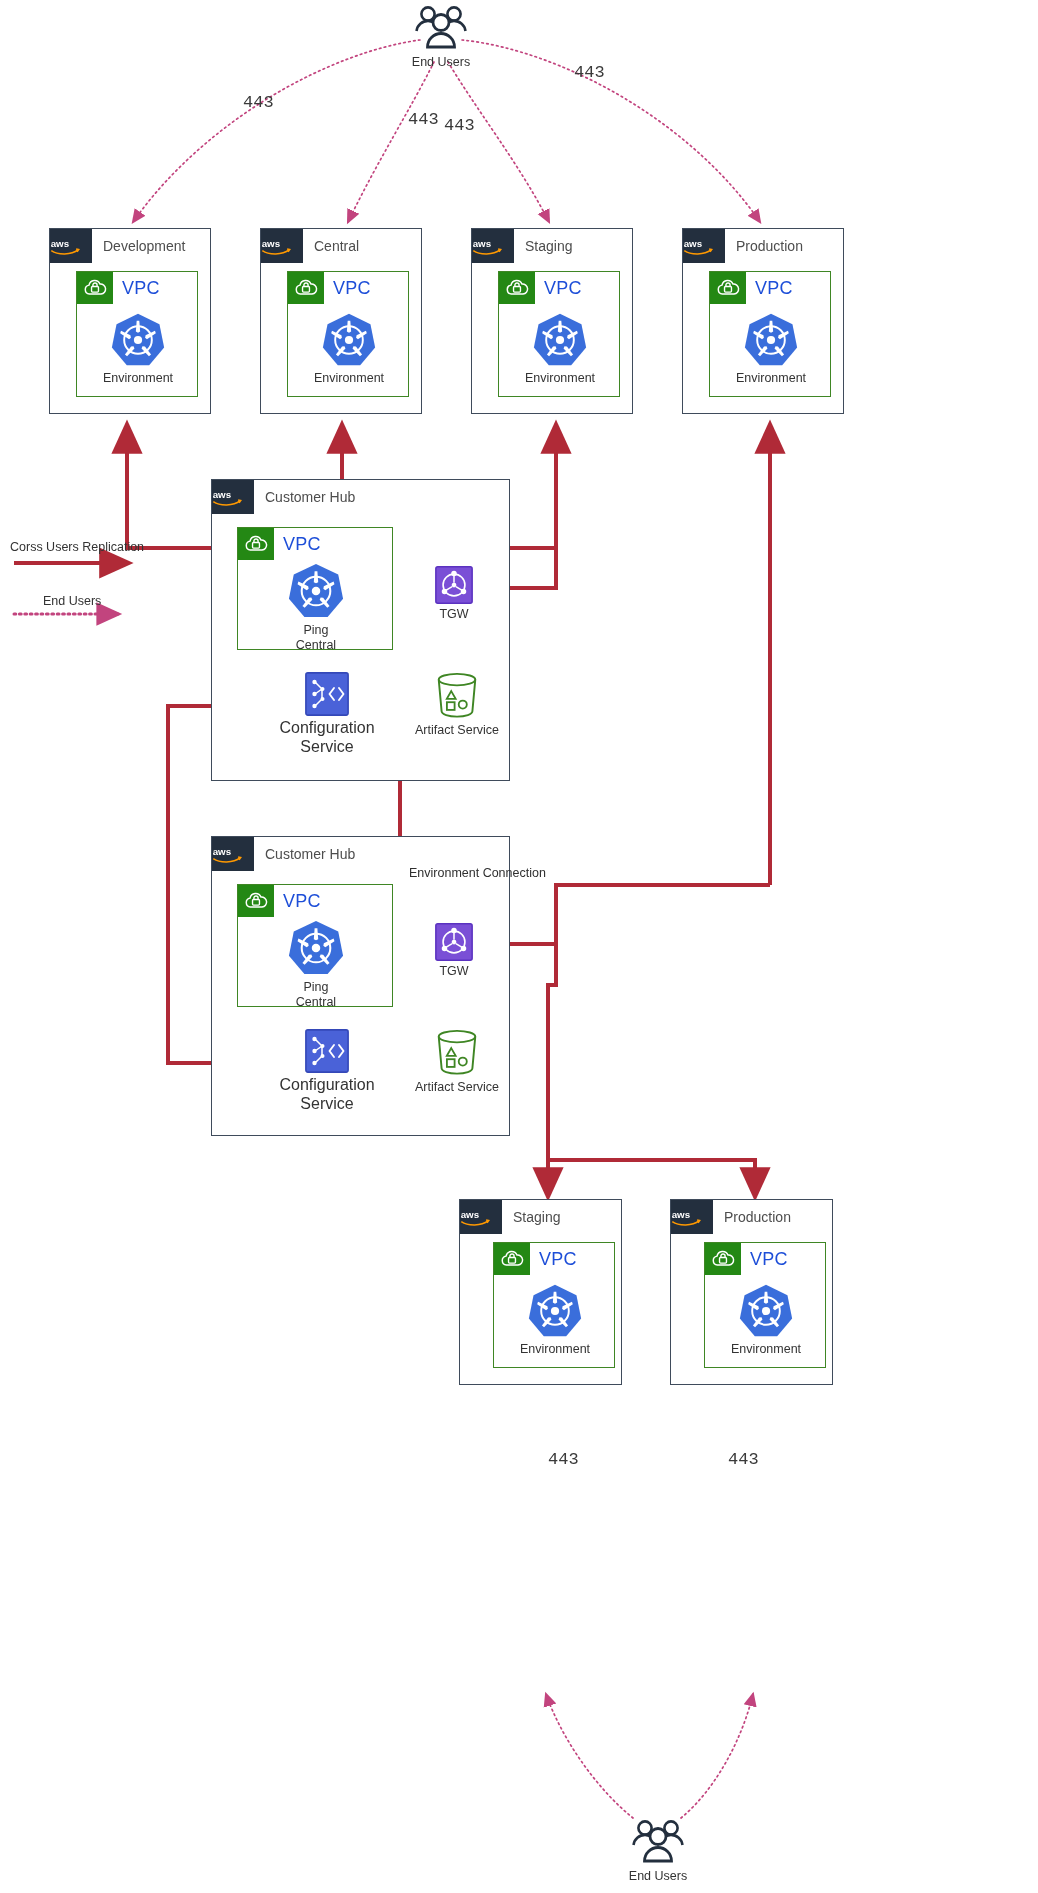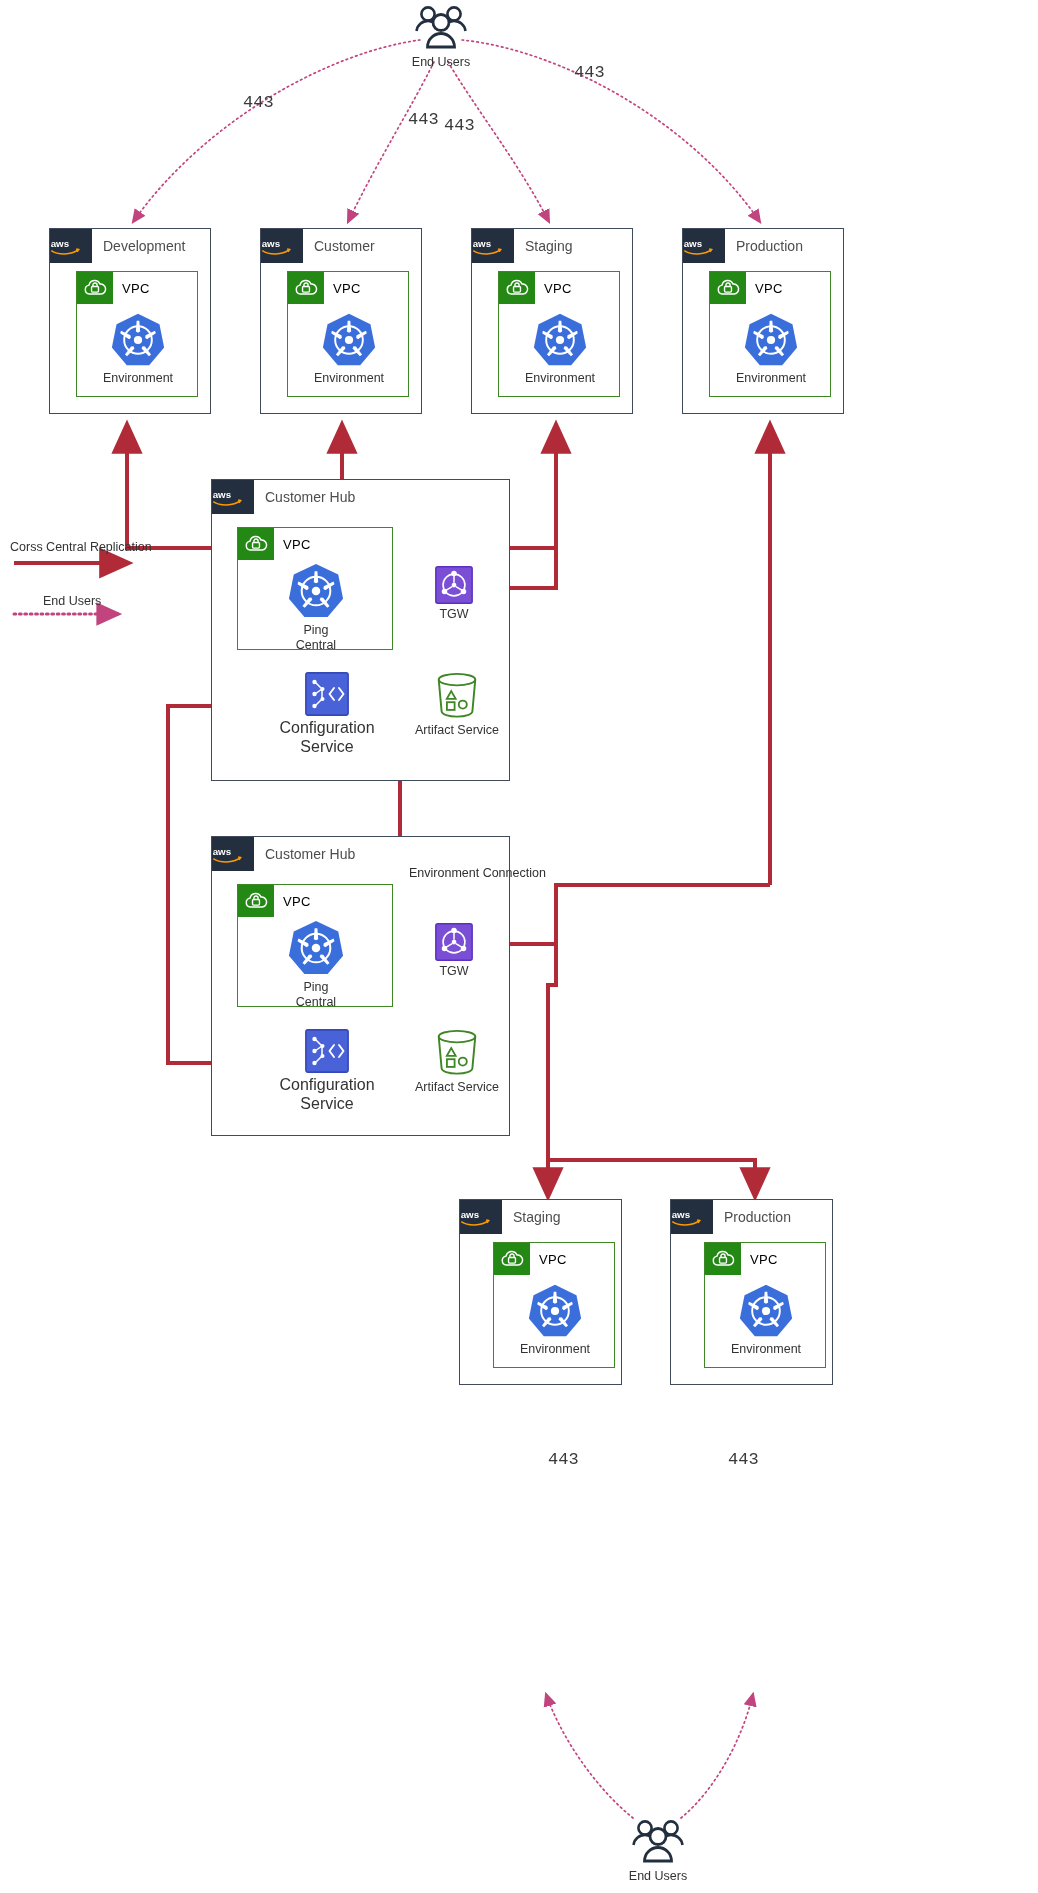--- a/index.html
+++ b/index.html
@@ -10,21 +10,21 @@
   
   .acct{position:absolute;border:1.6px solid #3f4b5b;background:#fff;box-sizing:border-box;}
   .acct-hdr{position:absolute;left:0;top:0;display:flex;align-items:center;height:34px;}
   .aws-chip{width:42px;height:34px;background:#232f3e;display:flex;align-items:center;flex:0 0 auto;}
   .acct-title{font-size:14px;color:#4d4d4d;margin-left:11px;white-space:nowrap;}
 
   
   .vpc{position:absolute;border:1.6px solid #3f8624;box-sizing:border-box;background:#fff;}
   .vpc-hdr{position:absolute;left:0;top:0;display:flex;align-items:center;height:32px;}
   .vpc-chip{width:36px;height:32px;background:#248814;display:flex;align-items:center;justify-content:center;flex:0 0 auto;}
-  .vpc-title{font-size:13px;color:#000000;margin-left:9px;letter-spacing:.3px;}
+  .vpc-title{font-size:18px;color:#1d4ed8;margin-left:9px;letter-spacing:.3px;}
 
   .node{position:absolute;display:flex;flex-direction:column;align-items:center;}
   .node-lbl{font-size:12.5px;color:#333;text-align:center;line-height:1.18;margin-top:3px;white-space:pre-line;}
   .node-lbl.sm{font-size:16px;}
   .port-lbl{position:absolute;font-size:17px;color:#3a3a3a;font-family:Liberation Mono, monospace;}
   .legend-lbl{position:absolute;font-size:12.5px;color:#333;}
   .edge-lbl{position:absolute;font-size:12.5px;color:#2f2f2f;white-space:nowrap;}
 </style>
 </head>
 <body>
@@ -158,21 +158,21 @@
 
   <div class="acct" style="left:260px;top:228px;width:162px;height:186px;">
     <div class="acct-hdr">
       <div class="aws-chip">
         <svg width="30" height="20" viewBox="0 0 46 30">
             <text x="1" y="16" font-family="Liberation Sans, sans-serif" font-size="15" font-weight="bold" fill="#fff">aws</text>
             <path d="M2,22 C12,29 33,29 43,21" stroke="#ff9900" stroke-width="2.4" fill="none"></path>
             <path d="M40,19.5 L44,20.5 L41.5,24" stroke="#ff9900" stroke-width="2.4" fill="none"></path>
           </svg>
       </div>
-      <div class="acct-title">Customer</div>
+      <div class="acct-title">Central</div>
     </div>
     <div class="vpc" style="left:26px;top:42px;width:122px;height:126px;">
       <div class="vpc-hdr">
         <div class="vpc-chip">
           <svg width="26" height="20" viewBox="0 0 30 22">
               <path d="M8.5,18 a5.2,5.2 0 0 1 -0.4,-10.3 a6.6,6.6 0 0 1 12.6,-1.3 a5.1,5.1 0 0 1 1.3,11.6 z" fill="none" stroke="#fff" stroke-width="1.7"></path>
               <rect x="11" y="9.3" width="8" height="6.4" rx="1.1" fill="none" stroke="#fff" stroke-width="1.6"></rect>
               <path d="M12.6,9.3 v-1.7 a2.4,2.4 0 0 1 4.8,0 v1.7" fill="none" stroke="#fff" stroke-width="1.6"></path>
             </svg>
         </div>
@@ -269,21 +269,21 @@
             <path d="M16,45.6 l2.3,1.7 7.9,-8.3 -1,-2.3 -2.6,0.3 z"></path>
             <path d="M11.8,20.2 l-0.9,2.7 9.5,6.4 2,-1.7 -0.5,-2.6 z"></path>
           </g>
           <circle cx="30" cy="30" r="14.8" fill="none" stroke="#fff" stroke-width="2.1"></circle>
         </svg>
         <div class="node-lbl">Environment</div>
       </div>
     </div>
   </div>
 
-  <div class="legend-lbl" style="left:10px;top:540px;">Corss Central Replication</div>
+  <div class="legend-lbl" style="left:10px;top:540px;">Corss Users Replication</div>
   <div class="legend-lbl" style="left:43px;top:594px;">End Users</div>
 
   <div class="acct" style="left:211px;top:479px;width:299px;height:302px;">
     <div class="acct-hdr">
       <div class="aws-chip">
         <svg width="30" height="20" viewBox="0 0 46 30">
             <text x="1" y="16" font-family="Liberation Sans, sans-serif" font-size="15" font-weight="bold" fill="#fff">aws</text>
             <path d="M2,22 C12,29 33,29 43,21" stroke="#ff9900" stroke-width="2.4" fill="none"></path>
             <path d="M40,19.5 L44,20.5 L41.5,24" stroke="#ff9900" stroke-width="2.4" fill="none"></path>
           </svg>

